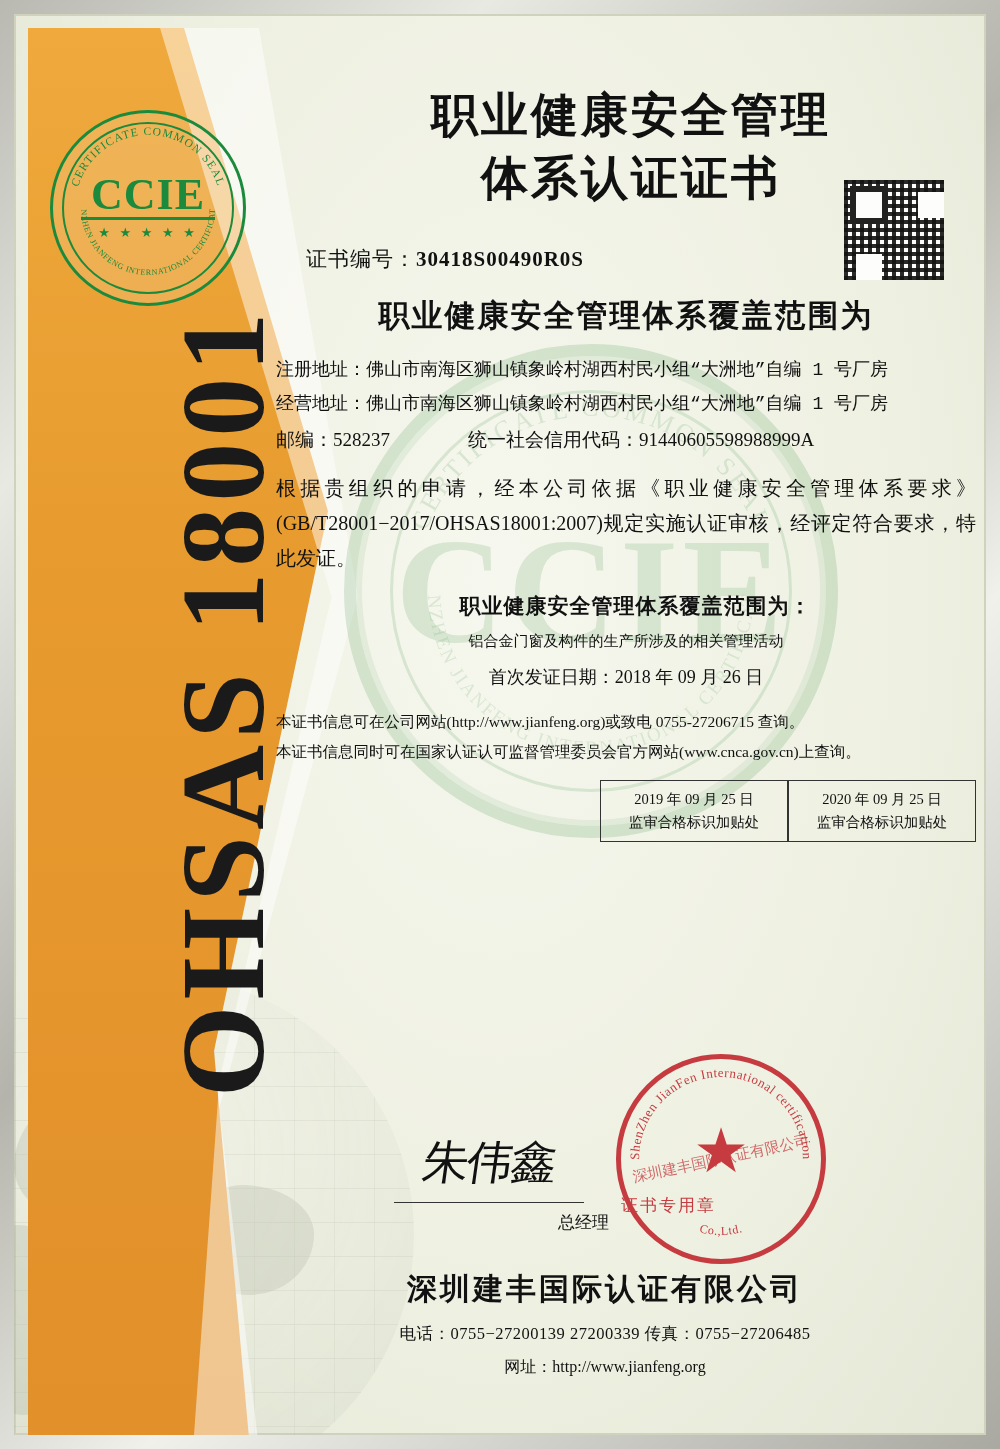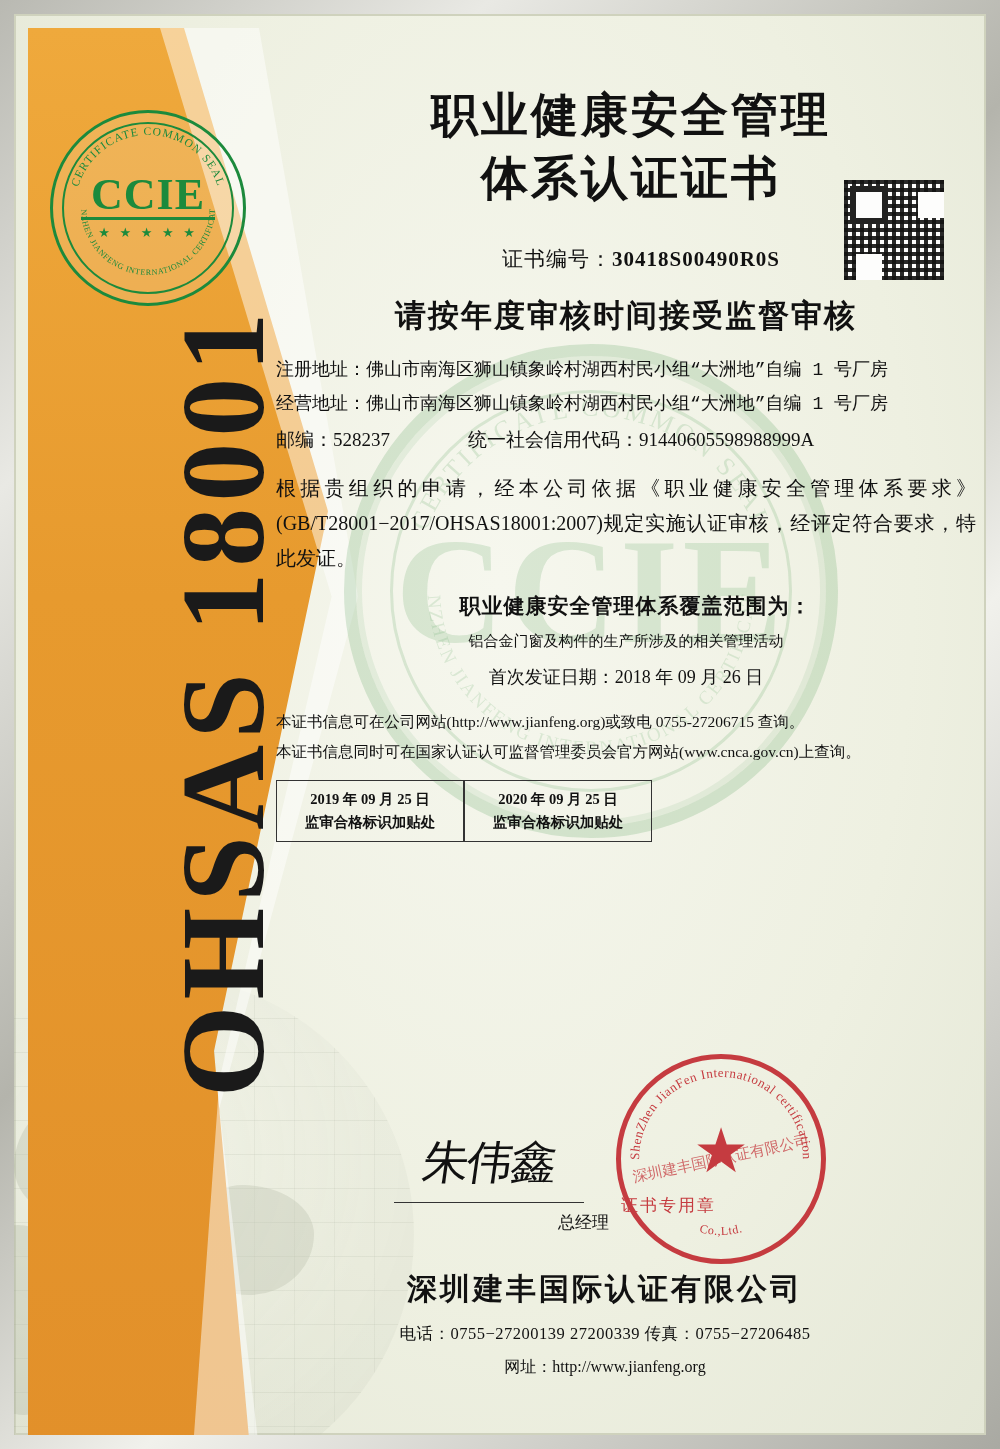--- a/index.html
+++ b/index.html
@@ -108,21 +108,21 @@
       repeating-linear-gradient(0deg,#1a1a1a 0 4px, #fff 4px 8px);
     background-blend-mode:multiply;
     opacity:.92;
   }
   .qr:after{
     content:"";position:absolute;left:6px;top:6px;width:26px;height:26px;
     border:6px solid #111;background:#fff;
     box-shadow:62px 0 0 -6px #fff, 0 62px 0 -6px #fff;
   }
   .cert-no{
-    margin-top:34px;text-align:center;font-size:21px;color:#111;
+    margin-top:34px;font-size:21px;color:#111;
     font-family:"Liberation Serif",serif;letter-spacing:1px;padding-left:30px;
   }
   .cert-no b{font-weight:bold;}
   .company{
     margin-top:22px;text-align:center;font-size:31px;font-weight:bold;color:#111;
     font-family:"Liberation Serif",serif;letter-spacing:2px;
   }
   .addr-row{
     margin-top:16px;font-size:18px;color:#111;line-height:1.9;
     font-family:Liberation Mono, monospace;
@@ -146,21 +146,21 @@
   }
   .first-issue{
     margin-top:14px;text-align:center;font-size:18px;color:#111;
     font-family:"Liberation Serif",serif;
   }
   .fineprint{
     margin-top:18px;font-size:15.5px;line-height:1.95;color:#111;
     font-family:"Liberation Serif",serif;text-align:justify;
   }
   .stamp-boxes{
-    margin-top:12px;display:flex;justify-content:flex-start;font-weight:bold;
+    margin-top:12px;display:flex;justify-content:flex-end;
   }
   .stamp-box{
     width:178px;border:1px solid #333;padding:7px 4px;text-align:center;
     font-size:14.5px;line-height:1.6;font-family:"Liberation Serif",serif;color:#111;
   }
   
   .sign-wrap{position:absolute;left:355px;top:1118px;width:240px;text-align:center;}
   .sign{
     font-family:"Liberation Serif",serif;font-size:46px;color:#111;
     transform:skewX(-8deg);letter-spacing:-2px;
@@ -252,21 +252,21 @@
     </div>
 
     <div class="content">
       <div class="title">职业健康安全管理</div>
       <div class="title">体系认证证书</div>
 
       <div class="cert-no">
         <span>证书编号：</span><b>30418S00490R0S</b>
       </div>
 
-      <div class="company">请按年度审核时间接受监督审核</div>
+      <div class="company">职业健康安全管理体系覆盖范围为</div>
 
       <div class="addr-row">
         <div>
           <span class="lbl">注册地址：</span><span>佛山市南海区狮山镇象岭村湖西村民小组“大洲地”自编 1 号厂房</span>
         </div>
         <div>
           <span class="lbl">经营地址：</span><span>佛山市南海区狮山镇象岭村湖西村民小组“大洲地”自编 1 号厂房</span>
         </div>
       </div>
 

